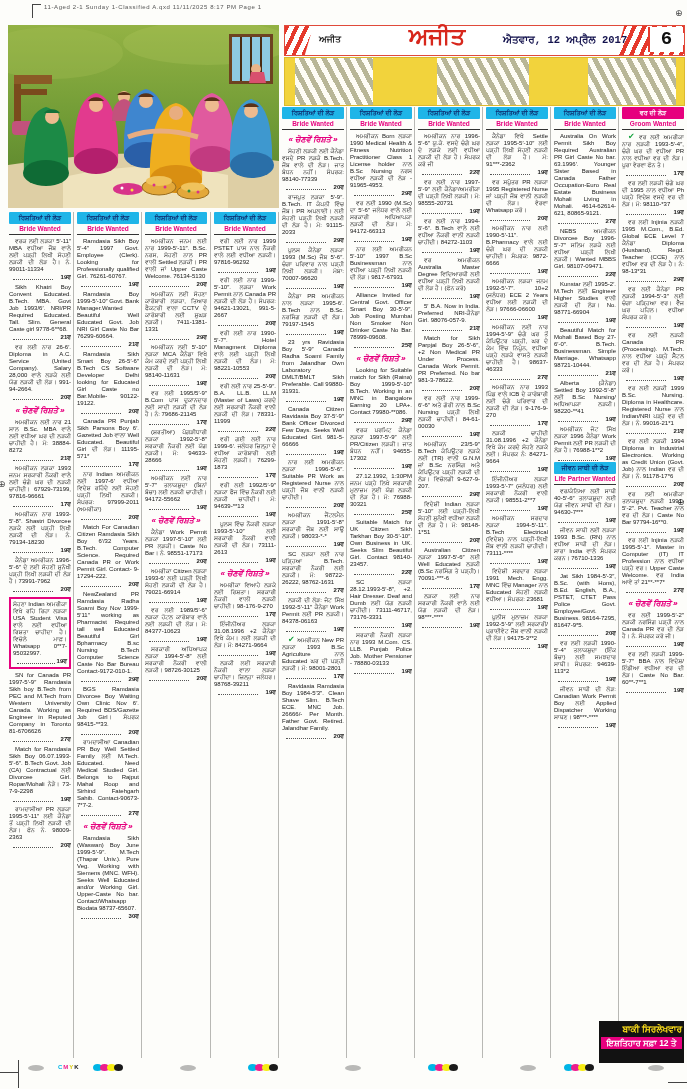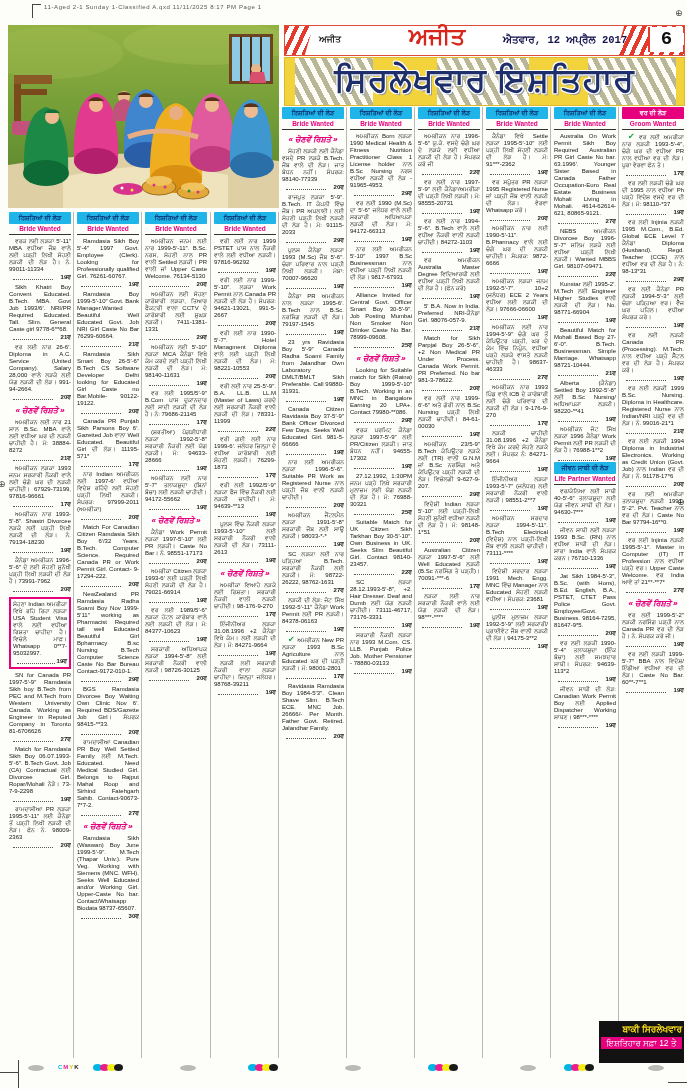--- a/index.html
+++ b/index.html
@@ -42,21 +42,21 @@
   .ad.box{border:2px solid #e6007e;padding:2px;text-indent:0;margin-top:4px;}
   .ad .chkmark{color:#12a23b;font-weight:bold;font-size:8px;}
   .tail{display:flex;align-items:flex-end;font-size:6px;color:#161616;margin-top:1px;}
   .tail .lead{flex:1;border-bottom:1px dotted #555;margin:0 2px 1px 4px;height:5px;}
   .tail .w{font-weight:bold;white-space:nowrap;}
   .sep{color:#e6007e;font-weight:bold;font-style:italic;font-size:8px;text-align:center;margin:5px 0 2px 0;
     text-shadow:.4px .4px 0 #f7a8d2;}
   
   #contbox{position:absolute;left:599px;top:1021px;width:85px;height:42px;background:#121212;padding:3px 2px 2px 2px;box-sizing:border-box;}
   #contbox .l1{color:#ffe11a;font-size:9px;font-weight:bold;text-align:right;line-height:11px;}
-  #contbox .l2{background:#e6007e;color:#fff;font-size:8.5px;font-weight:normal;text-align:center;line-height:12px;margin-top:2px;}
+  #contbox .l2{background:#e6007e;color:#fff;font-size:8.5px;font-weight:bold;text-align:center;line-height:12px;margin-top:2px;}
   
   #footer{position:absolute;left:0;top:1062px;width:687px;height:16px;}
   .grayoval{position:absolute;top:3px;width:16px;height:6px;background:#b9b9b7;border-radius:50%;}
   .dotset{position:absolute;top:2px;display:flex;}
   .dot{width:9px;height:7px;border-radius:50%;margin-left:-2px;}
   .cmyk{position:absolute;top:2px;font-size:6px;font-weight:bold;letter-spacing:1px;}
   .cmyk span{display:inline-block;}
 </style>
 </head>
 <body>
@@ -165,21 +165,20 @@
     <div id="mast-small">ਅਜੀਤ</div>
     <div id="mast-main">ਅਜੀਤ</div>
     <div id="dateline">ਐਤਵਾਰ, 12 ਅਪ੍ਰੈਲ 2017</div>
     <div id="pagebox">6</div>
   </div>
 
   <div id="banner">
     <div class="hz" style="left:10px;width:78px;"></div>
     <div class="hz" style="left:152px;width:92px;"></div>
     <div class="hz" style="right:8px;width:88px;"></div>
-    <div id="banner-title">ਸਿਰਲੇਖਵਾਰ ਇਸ਼ਤਿਹਾਰ</div>
   </div>
 
   <div id="cols">
       <div class="col short" style="left: 9px;">
         <div class="cat-box">ਰਿਸ਼ਤਿਆਂ ਦੀ ਲੋੜ</div>
         <div class="cat-en">Bride Wanted</div>
         <div class="ad">ਵਰਕ ਲਈ ਲੜਕਾ 5′-11″ MBA ਵਧੀਆ ਜੌਬ ਵਾਲੇ ਲਈ ਪੜ੍ਹੀ ਲਿਖੀ ਸੋਹਣੀ ਲੜਕੀ ਦੀ ਲੋੜ ਹੈ। ਨੰ. 99011-11334<div class="tail">
             <span class="lead"></span>
             <span class="w">19ਵ</span>
           </div></div>

